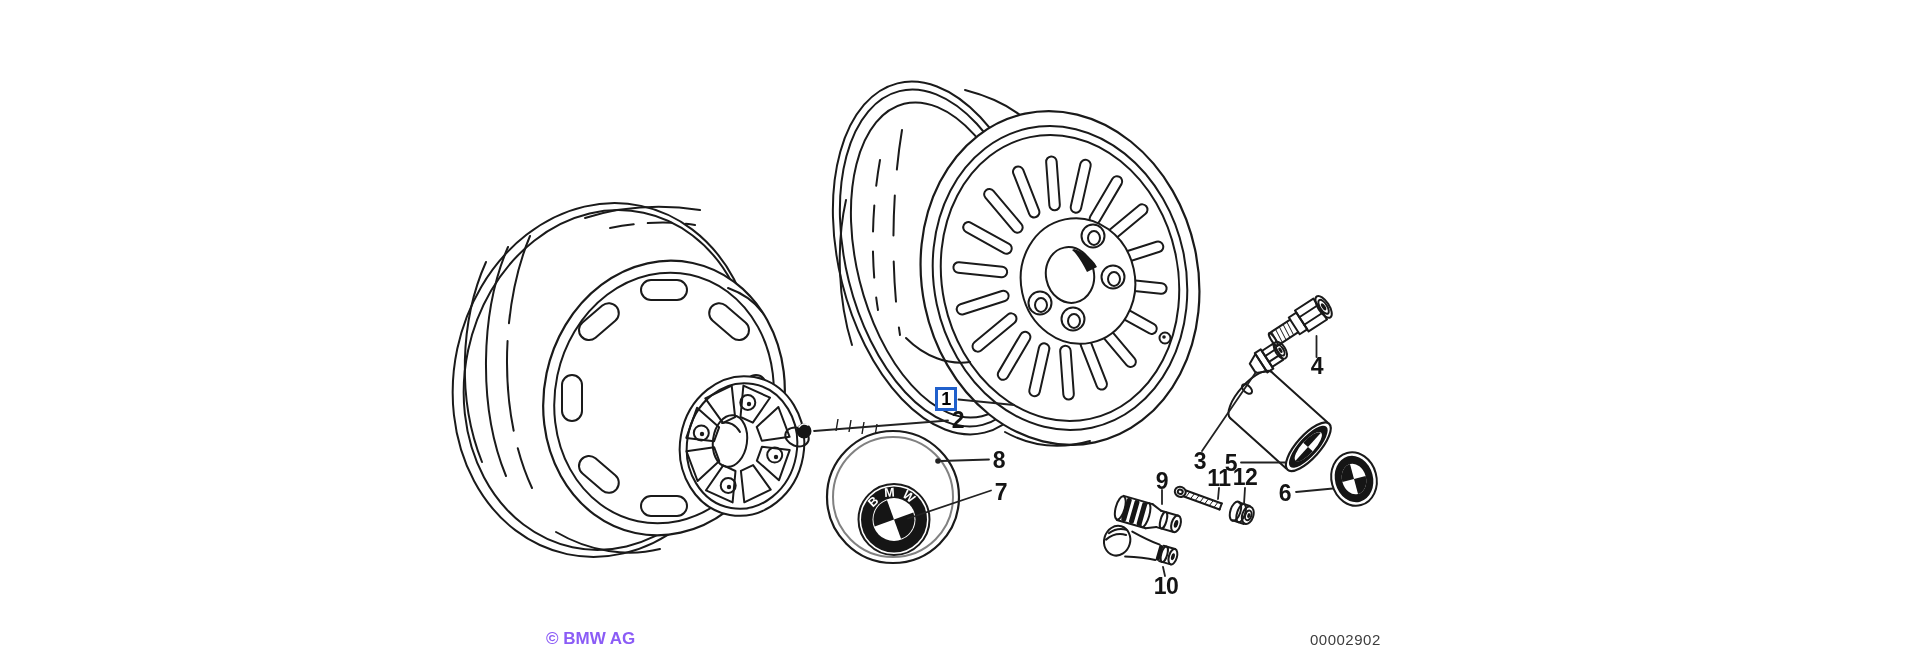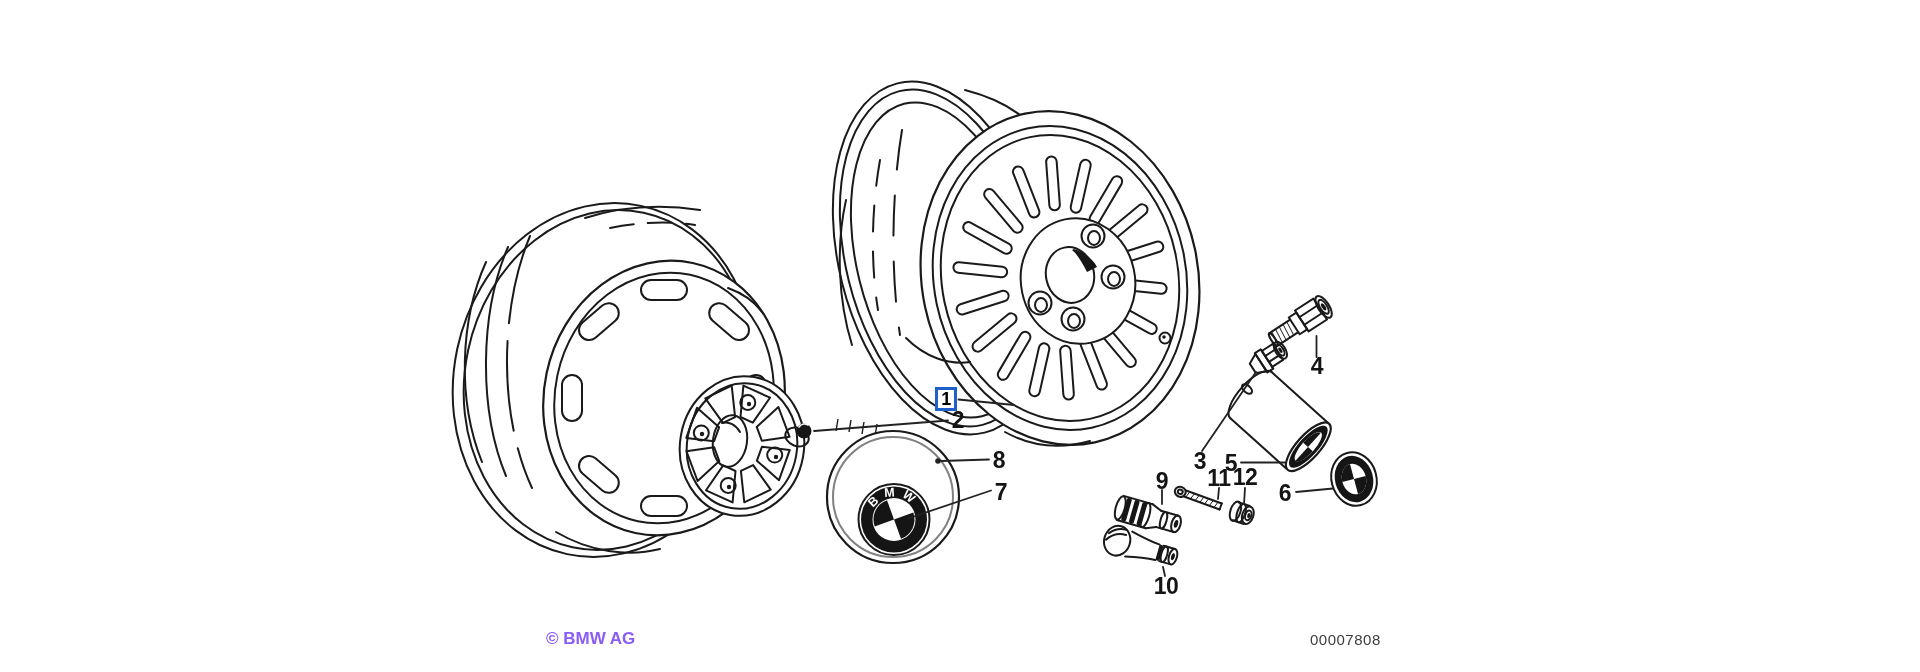--- a/index.html
+++ b/index.html
@@ -298,15 +298,15 @@
 <div class="callout" style="left:1231px;top:463px;">5</div>
 <div class="callout" style="left:1285px;top:493px;">6</div>
 <div class="callout" style="left:1001px;top:492px;">7</div>
 <div class="callout" style="left:999px;top:460px;">8</div>
 <div class="callout" style="left:1162px;top:481px;">9</div>
 <div class="callout" style="left:1166px;top:586px;">10</div>
 <div class="callout" style="left:1219px;top:478px;">11</div>
 <div class="callout" style="left:1245px;top:477px;">12</div>
 
 <div class="copyright">© BMW AG</div>
-<div class="docnum">00007808</div>
+<div class="docnum">00002902</div>
 
 </div>
 
 </body></html>

